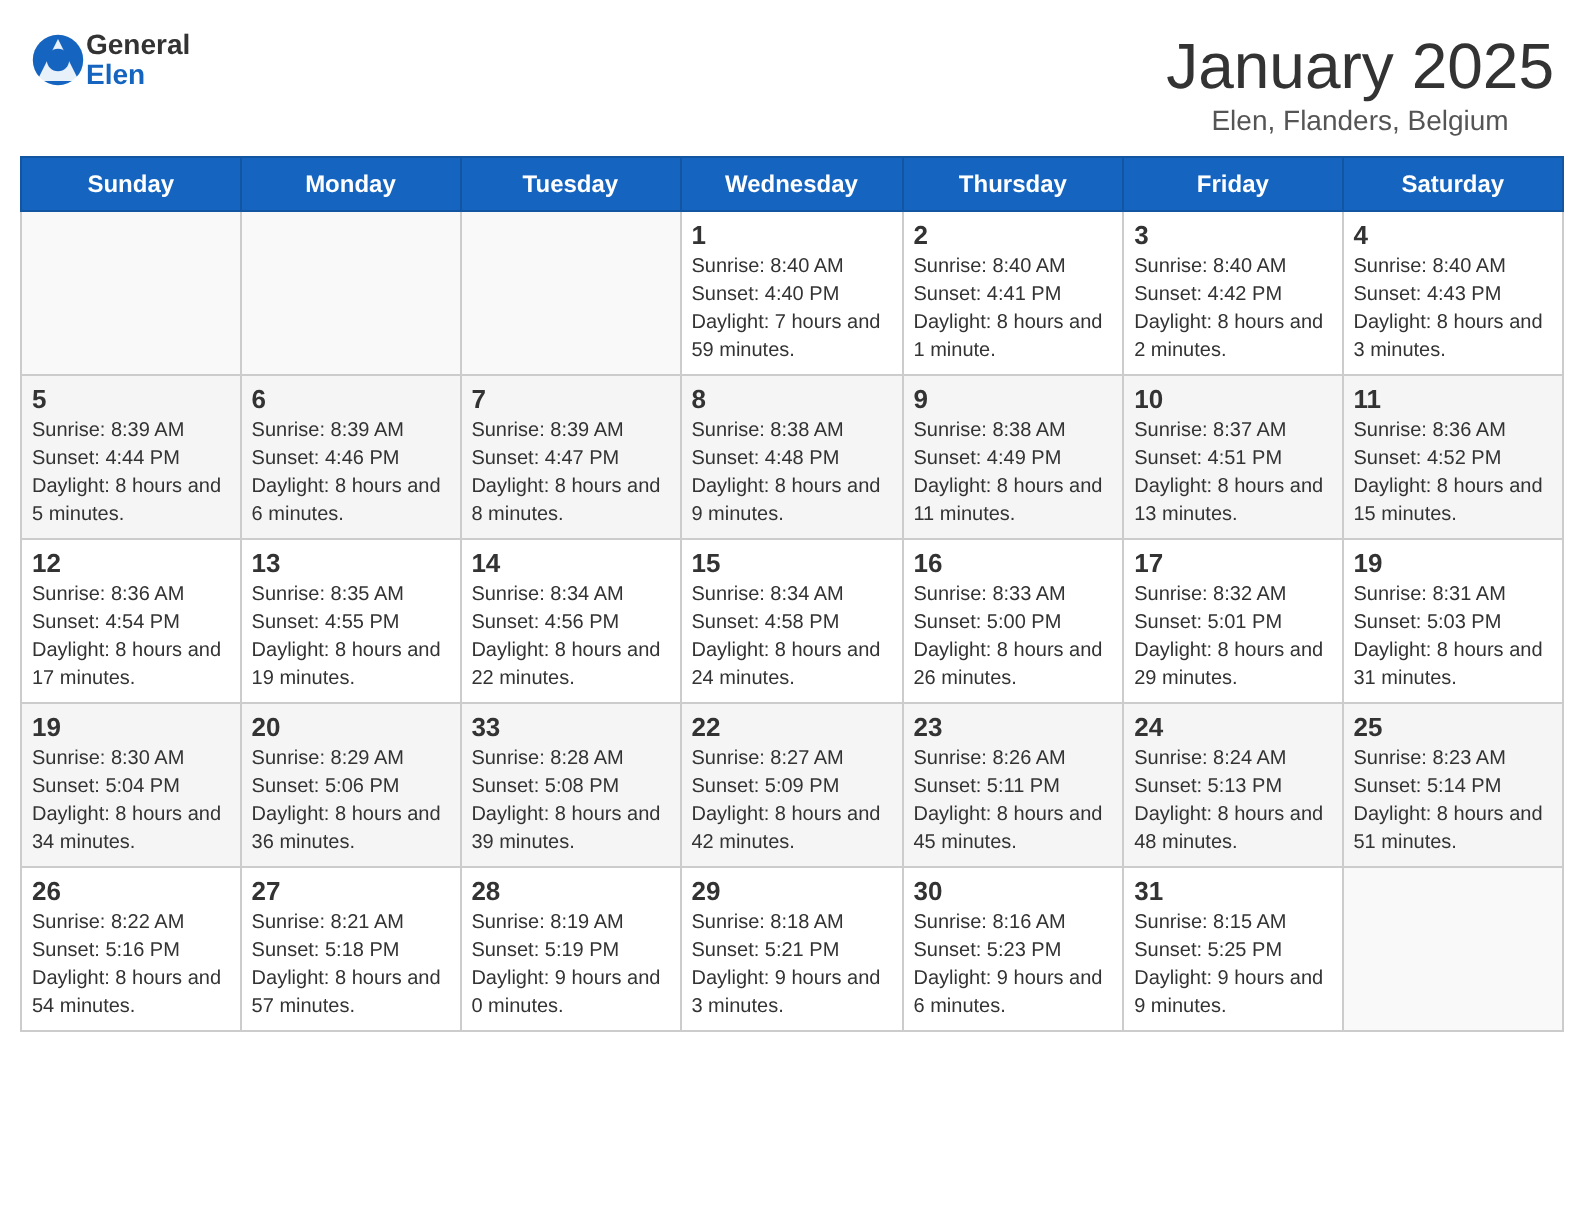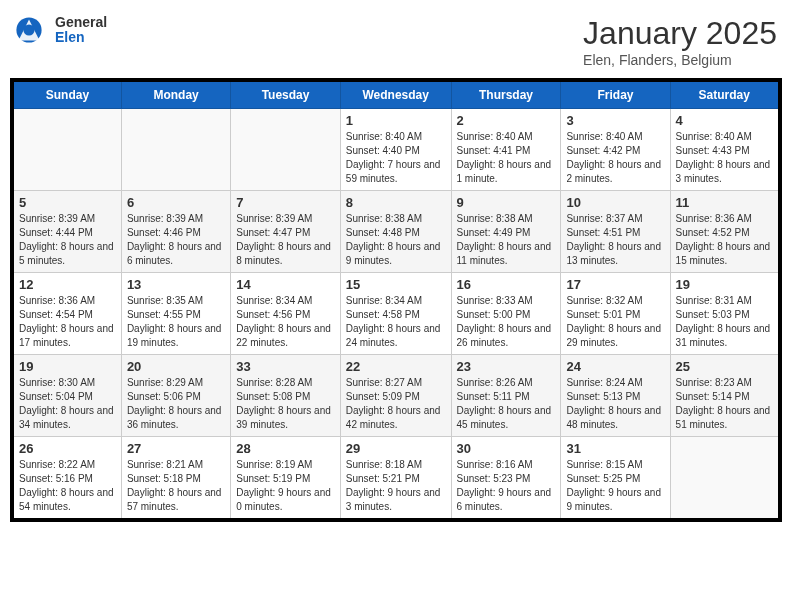--- a/index.html
+++ b/index.html
@@ -13,21 +13,21 @@
     .header {
       display: flex;
       justify-content: space-between;
       align-items: flex-start;
       margin-bottom: 10px;
       padding: 5px 5px 0 5px;
     }
     .logo {
       display: flex;
       align-items: center;
-      gap: 12px;
+      gap: 0;
     }
     .logo-text {
       display: flex;
       flex-direction: column;
       line-height: 1.1;
     }
     .logo-general {
       font-size: 14px;
       font-weight: bold;
       color: #333;
@@ -35,35 +35,35 @@
     .logo-blue {
       font-size: 14px;
       font-weight: bold;
       color: #1565c0;
     }
     .logo-icon {
       width: 28px;
       height: 28px;
     }
     .title-block {
-      text-align: left;
+      text-align: center;
     }
     .month-title {
       font-size: 32px;
       font-weight: normal;
       color: #333;
     }
     .location {
       font-size: 14px;
       color: #555;
     }
     .calendar {
       width: 100%;
       border-collapse: collapse;
-      border: 4px solid #000000;
+      border: 1px solid #000000;
     }
     .calendar th {
       background: #1565c0;
       color: #fff;
       text-align: center;
       font-size: 12px;
       padding: 6px 4px;
       border: 1px solid #1255a0;
       font-weight: bold;
     }

